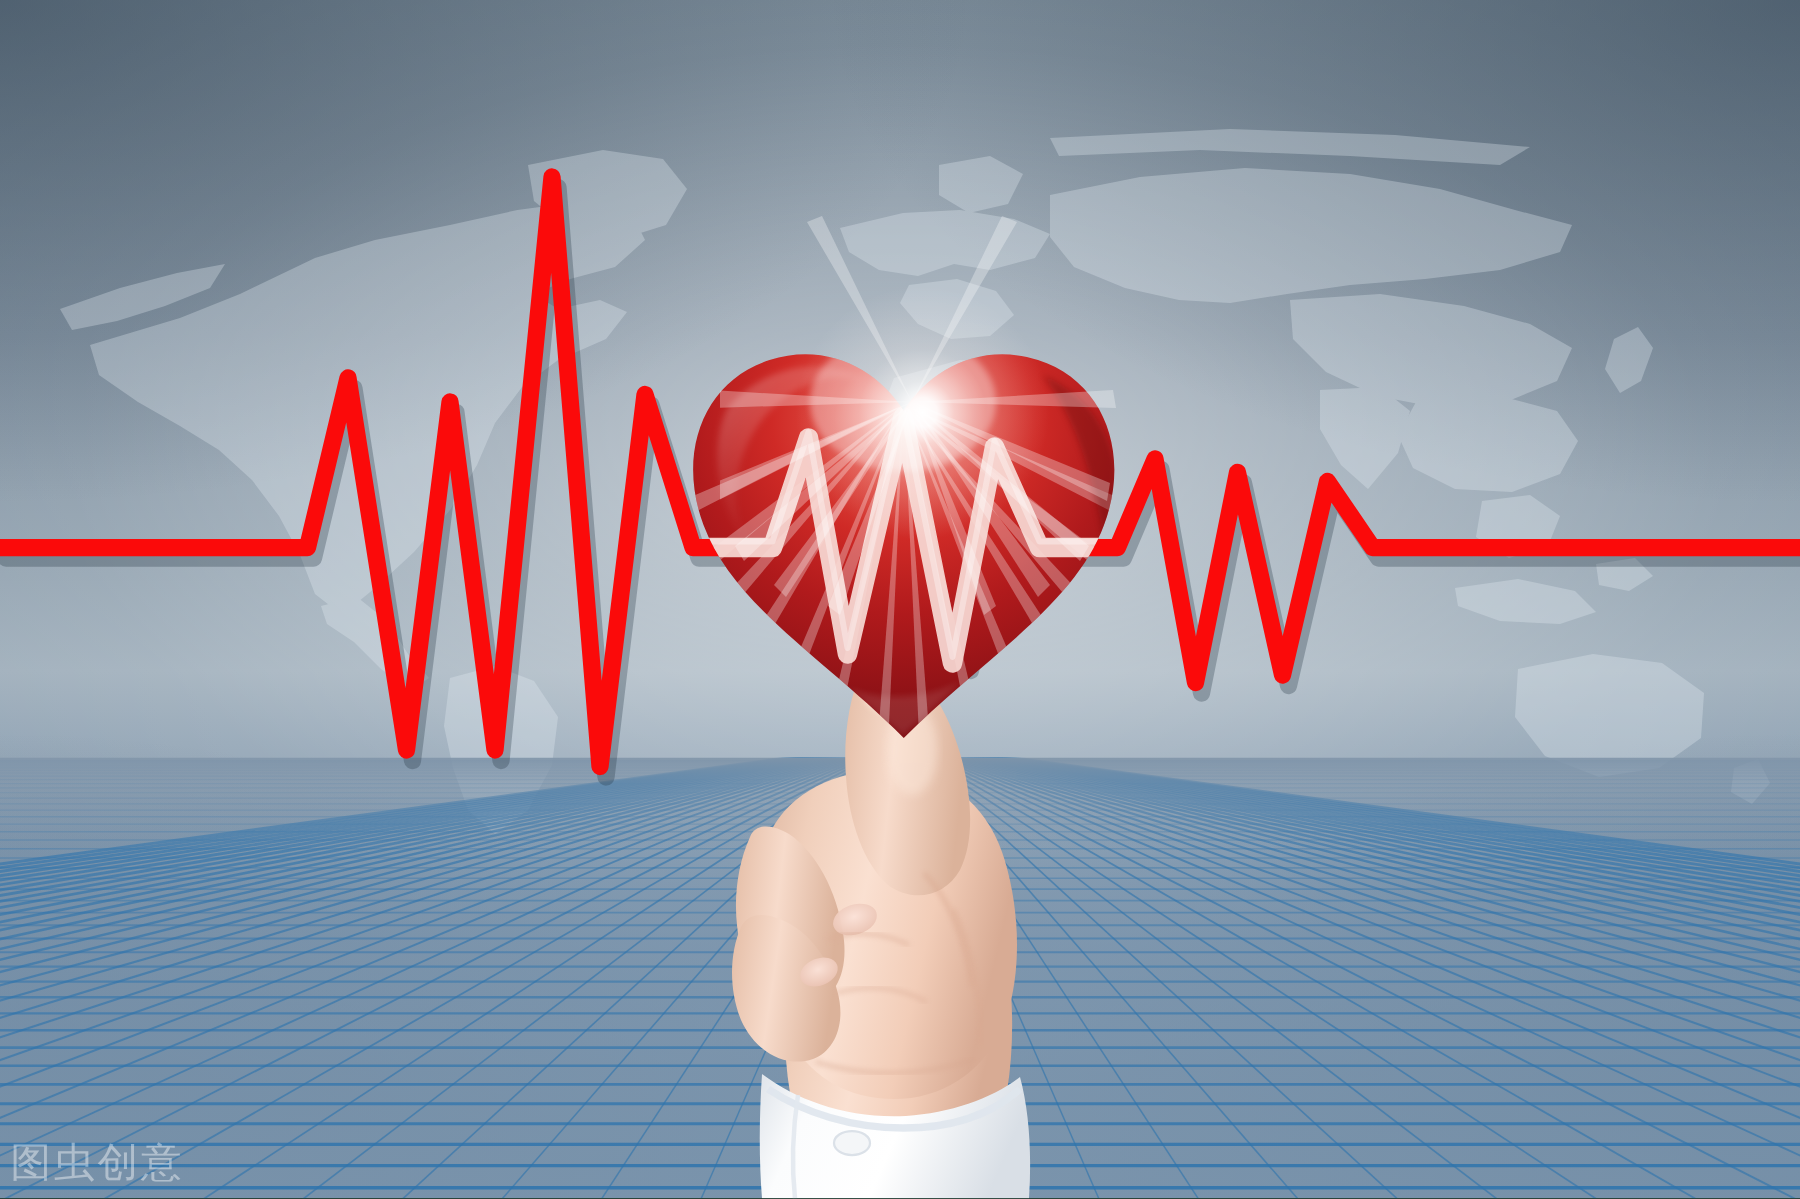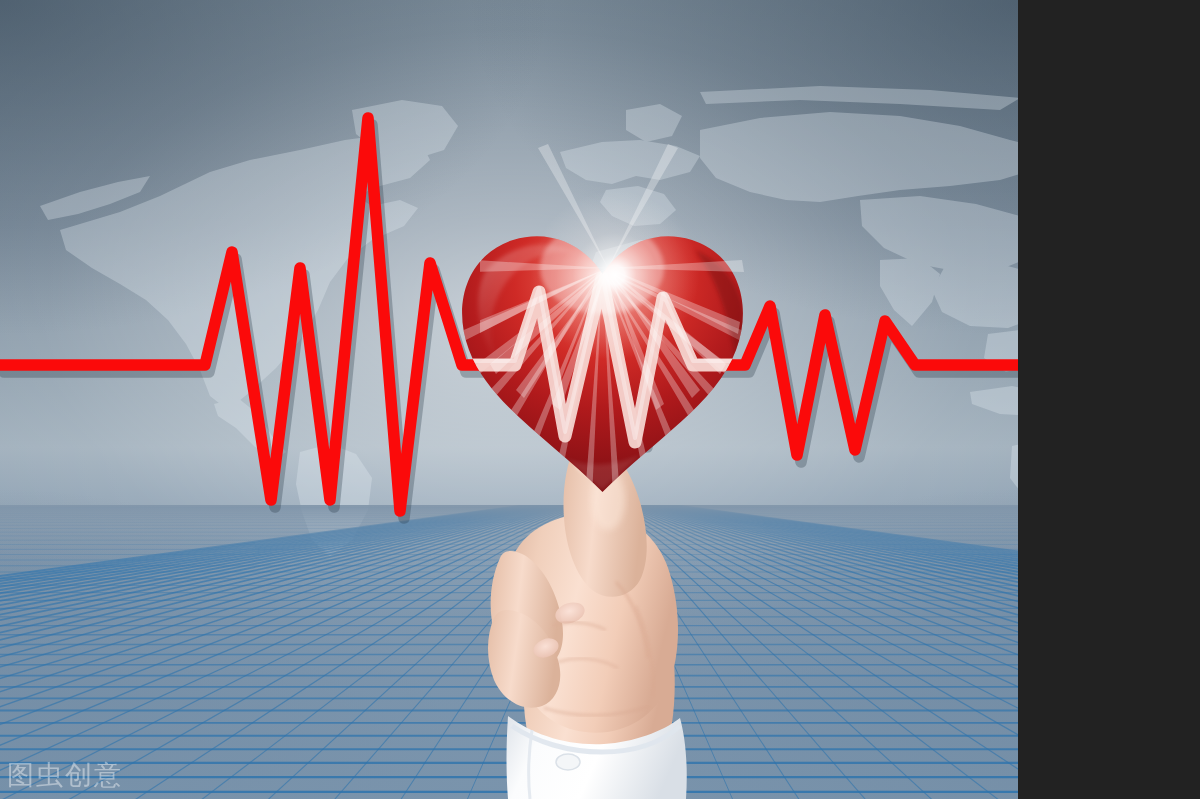--- a/index.html
+++ b/index.html
@@ -1,20 +1,20 @@
 <!DOCTYPE html>
 <html><head>
 <meta charset="utf-8">
 <style>
   html,body{margin:0;padding:0;background:#222;}
   body{font-family:"Liberation Sans", sans-serif;}
 
   #stage{
     position:relative;
-    width:1018px;height:799px;
+    width:1200px;height:799px;
     overflow:hidden;
     background:#14532d;
   }
 
   
   .bg-base{
     position:absolute;inset:0;
     background:
       linear-gradient(180deg,#6d7f8e 0%, #77899a 28%, #8fa0ae 48%, #9cacb9 56%, #8fa2b3 62%, #7e93a8 72%, #75899f 85%, #6e8296 100%);
   }

